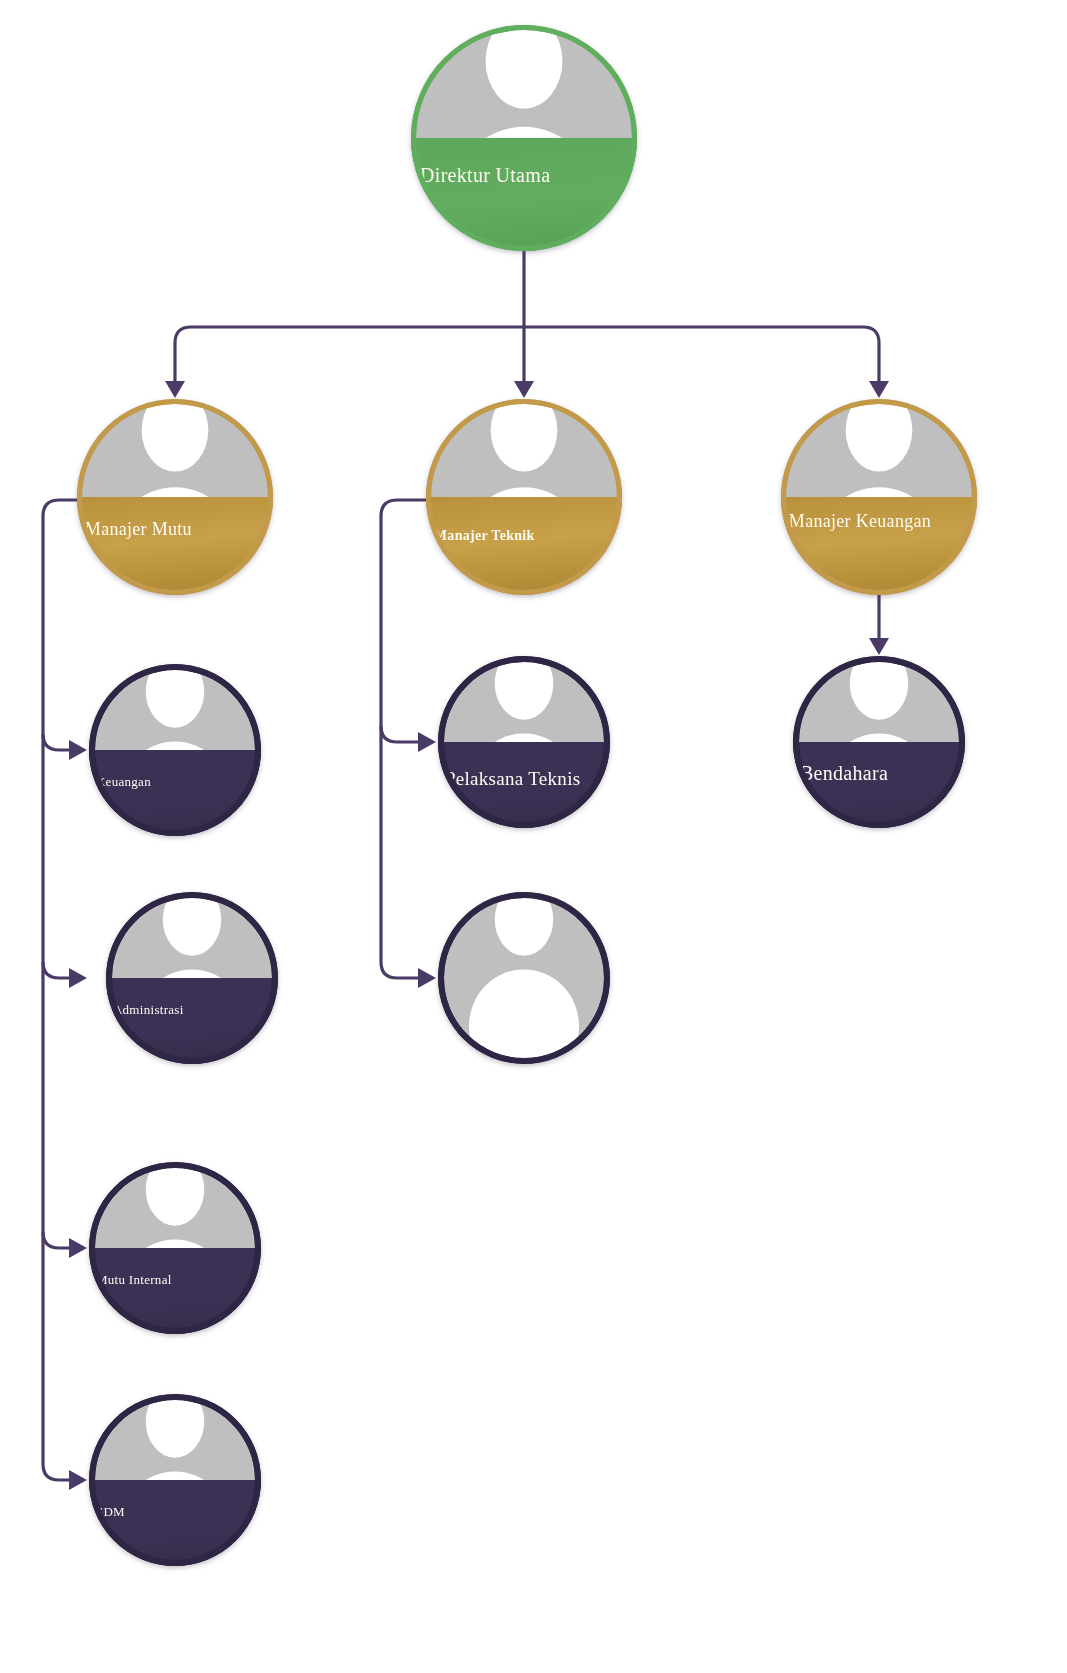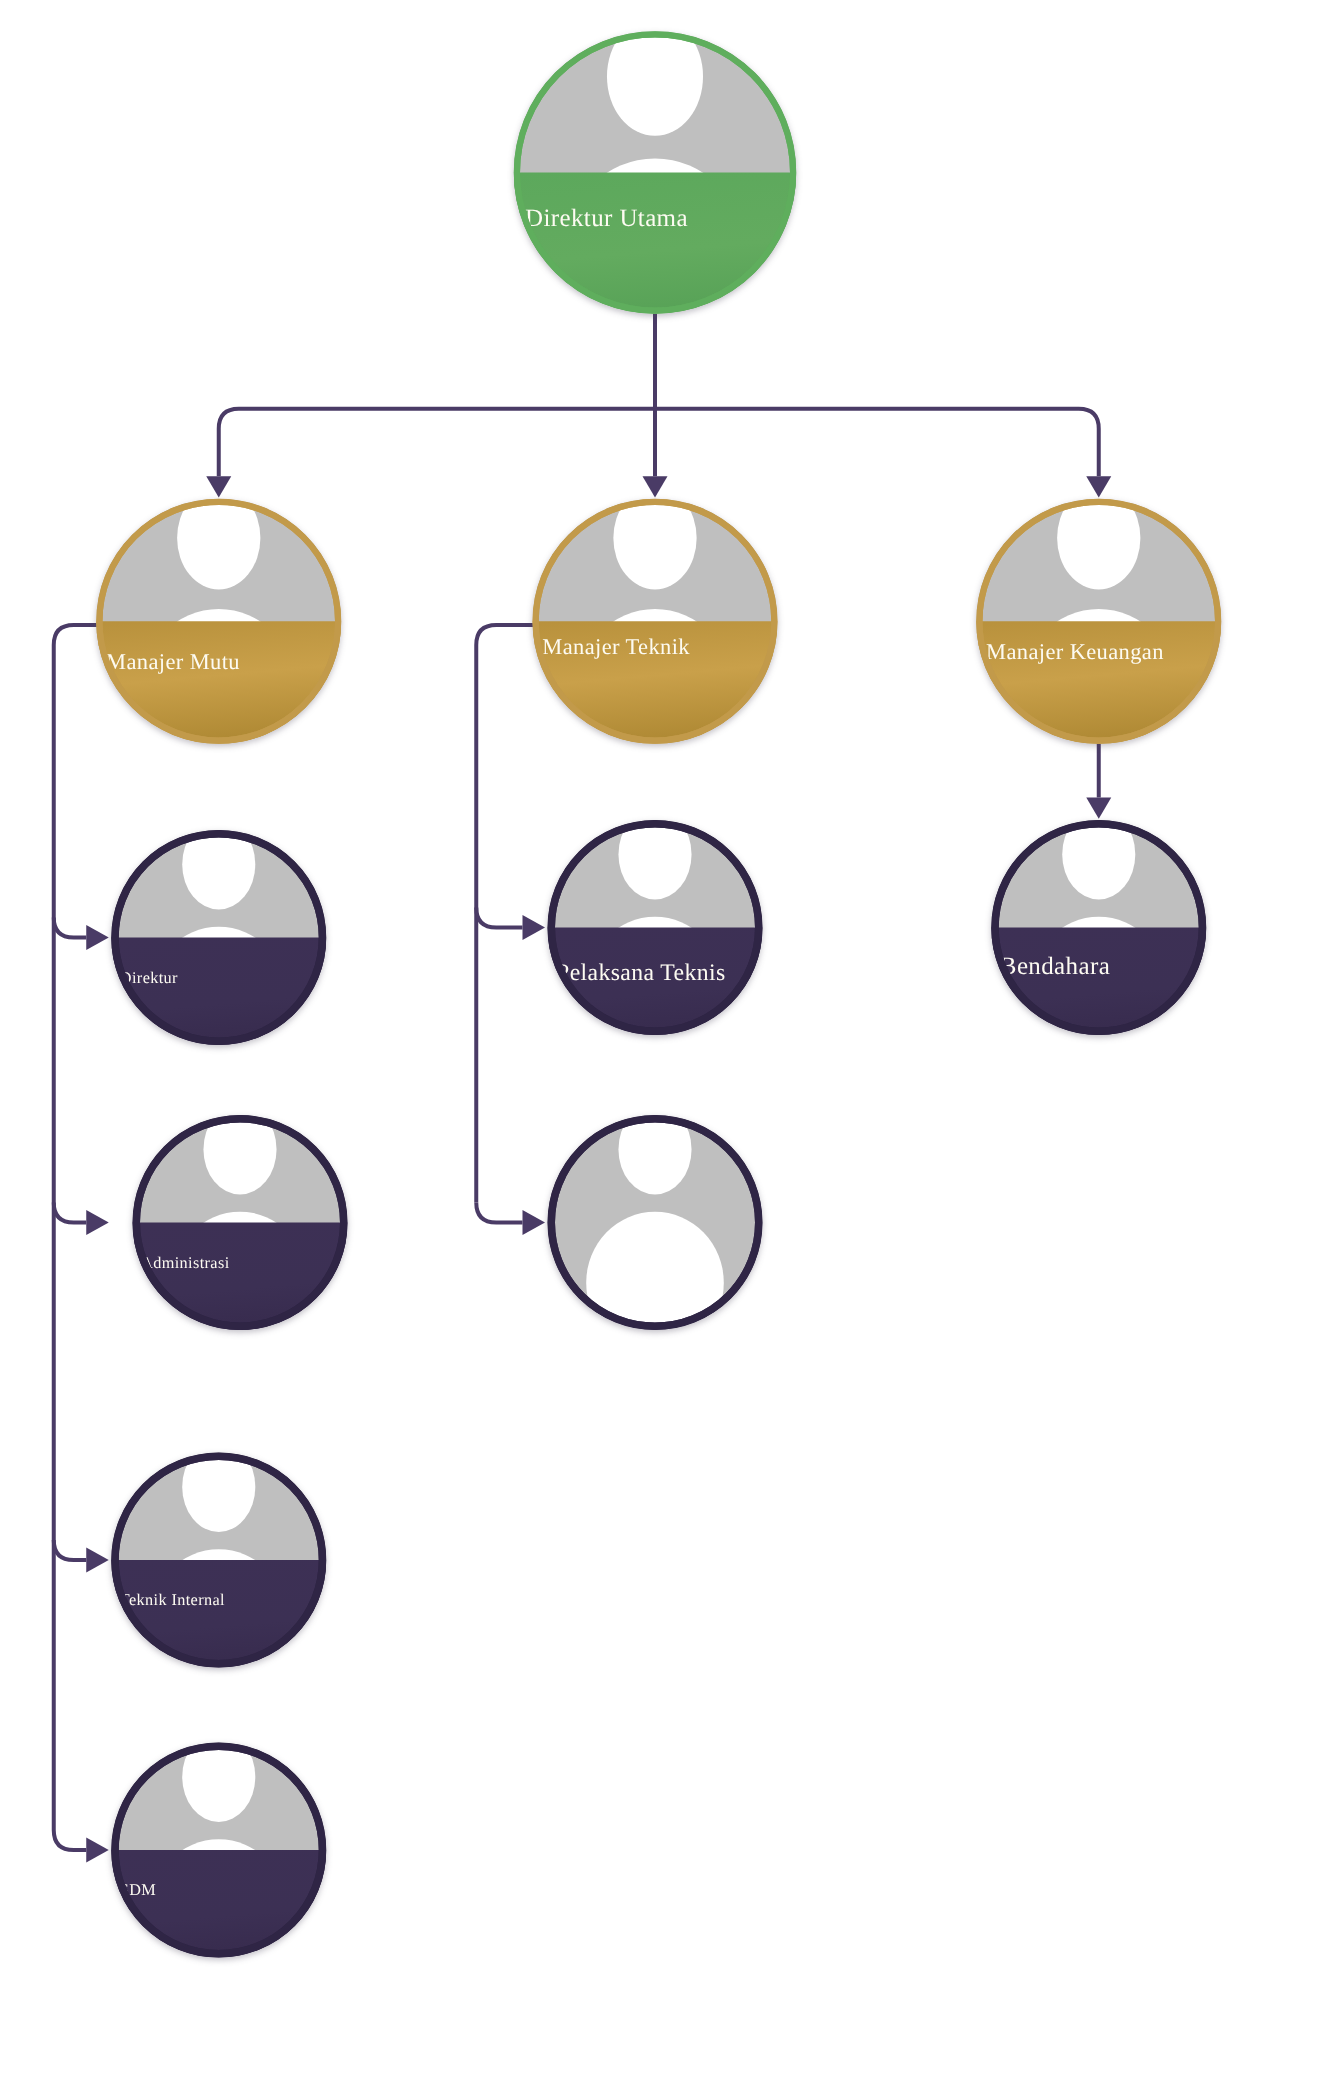--- a/index.html
+++ b/index.html
@@ -116,21 +116,21 @@
       </div>
       <div class="node" style="left: 426px; top: 399px; width: 196px; height: 196px;">
         <div class="node-circle" style="width: 196px; height: 196px; box-shadow: rgba(80, 75, 95, 0.35) 0px 2px 5px;">
           <div class="node-photo" style="background: rgb(191, 191, 191);">
             <svg class="avatar-svg" viewBox="0 0 100 100" preserveAspectRatio="none">
               <ellipse cx="50" cy="16" rx="17" ry="21" fill="#ffffff"></ellipse>
               <ellipse cx="50" cy="78" rx="32" ry="33" fill="#ffffff"></ellipse>
             </svg>
           </div>
           <div class="node-band" style="background: linear-gradient(175deg, rgb(184, 145, 60) 0%, rgb(201, 160, 74) 45%, rgb(169, 132, 47) 100%);">
-            <span class="node-label" style="font-size: 18px; margin-top: 10px; color: rgb(253, 251, 242);">Manajer Teknik</span>
+            <span class="node-label" style="font-size: 14px; margin-top: 31px; color: rgb(253, 251, 242); font-weight: bold;">Manajer Teknik</span>
           </div>
           <div class="ring" style="border: 5px solid rgb(194, 154, 74);"></div>
         </div>
         <div class="ring" style="border: 5px solid rgb(194, 154, 74);"></div>
       </div>
       <div class="node" style="left: 781px; top: 399px; width: 196px; height: 196px;">
         <div class="node-circle" style="width: 196px; height: 196px; box-shadow: rgba(80, 75, 95, 0.35) 0px 2px 5px;">
           <div class="node-photo" style="background: rgb(191, 191, 191);">
             <svg class="avatar-svg" viewBox="0 0 100 100" preserveAspectRatio="none">
               <ellipse cx="50" cy="16" rx="17" ry="21" fill="#ffffff"></ellipse>
@@ -146,21 +146,21 @@
       </div>
       <div class="node" style="left: 89px; top: 664px; width: 172px; height: 172px;">
         <div class="node-circle" style="width: 172px; height: 172px; box-shadow: rgba(80, 75, 95, 0.35) 0px 2px 5px;">
           <div class="node-photo" style="background: rgb(191, 191, 191);">
             <svg class="avatar-svg" viewBox="0 0 100 100" preserveAspectRatio="none">
               <ellipse cx="50" cy="16" rx="17" ry="21" fill="#ffffff"></ellipse>
               <ellipse cx="50" cy="78" rx="32" ry="33" fill="#ffffff"></ellipse>
             </svg>
           </div>
           <div class="node-band" style="background: linear-gradient(175deg, rgb(61, 48, 85) 0%, rgb(60, 48, 84) 60%, rgb(54, 42, 76) 100%);">
-            <span class="node-label" style="font-size: 13px; margin-top: 24px; color: rgb(253, 251, 242);">Direktur</span>
+            <span class="node-label" style="font-size: 13px; margin-top: 24px; color: rgb(253, 251, 242);">Keuangan</span>
           </div>
           <div class="ring" style="border: 6px solid rgb(47, 37, 69);"></div>
         </div>
         <div class="ring" style="border: 6px solid rgb(47, 37, 69);"></div>
       </div>
       <div class="node" style="left: 106px; top: 892px; width: 172px; height: 172px;">
         <div class="node-circle" style="width: 172px; height: 172px; box-shadow: rgba(80, 75, 95, 0.35) 0px 2px 5px;">
           <div class="node-photo" style="background: rgb(191, 191, 191);">
             <svg class="avatar-svg" viewBox="0 0 100 100" preserveAspectRatio="none">
               <ellipse cx="50" cy="16" rx="17" ry="21" fill="#ffffff"></ellipse>
@@ -176,21 +176,21 @@
       </div>
       <div class="node" style="left: 89px; top: 1162px; width: 172px; height: 172px;">
         <div class="node-circle" style="width: 172px; height: 172px; box-shadow: rgba(80, 75, 95, 0.35) 0px 2px 5px;">
           <div class="node-photo" style="background: rgb(191, 191, 191);">
             <svg class="avatar-svg" viewBox="0 0 100 100" preserveAspectRatio="none">
               <ellipse cx="50" cy="16" rx="17" ry="21" fill="#ffffff"></ellipse>
               <ellipse cx="50" cy="78" rx="32" ry="33" fill="#ffffff"></ellipse>
             </svg>
           </div>
           <div class="node-band" style="background: linear-gradient(175deg, rgb(61, 48, 85) 0%, rgb(60, 48, 84) 60%, rgb(54, 42, 76) 100%);">
-            <span class="node-label" style="font-size: 13px; margin-top: 24px; color: rgb(253, 251, 242);">Teknik Internal</span>
+            <span class="node-label" style="font-size: 13px; margin-top: 24px; color: rgb(253, 251, 242);">Mutu Internal</span>
           </div>
           <div class="ring" style="border: 6px solid rgb(47, 37, 69);"></div>
         </div>
         <div class="ring" style="border: 6px solid rgb(47, 37, 69);"></div>
       </div>
       <div class="node" style="left: 89px; top: 1394px; width: 172px; height: 172px;">
         <div class="node-circle" style="width: 172px; height: 172px; box-shadow: rgba(80, 75, 95, 0.35) 0px 2px 5px;">
           <div class="node-photo" style="background: rgb(191, 191, 191);">
             <svg class="avatar-svg" viewBox="0 0 100 100" preserveAspectRatio="none">
               <ellipse cx="50" cy="16" rx="17" ry="21" fill="#ffffff"></ellipse>

